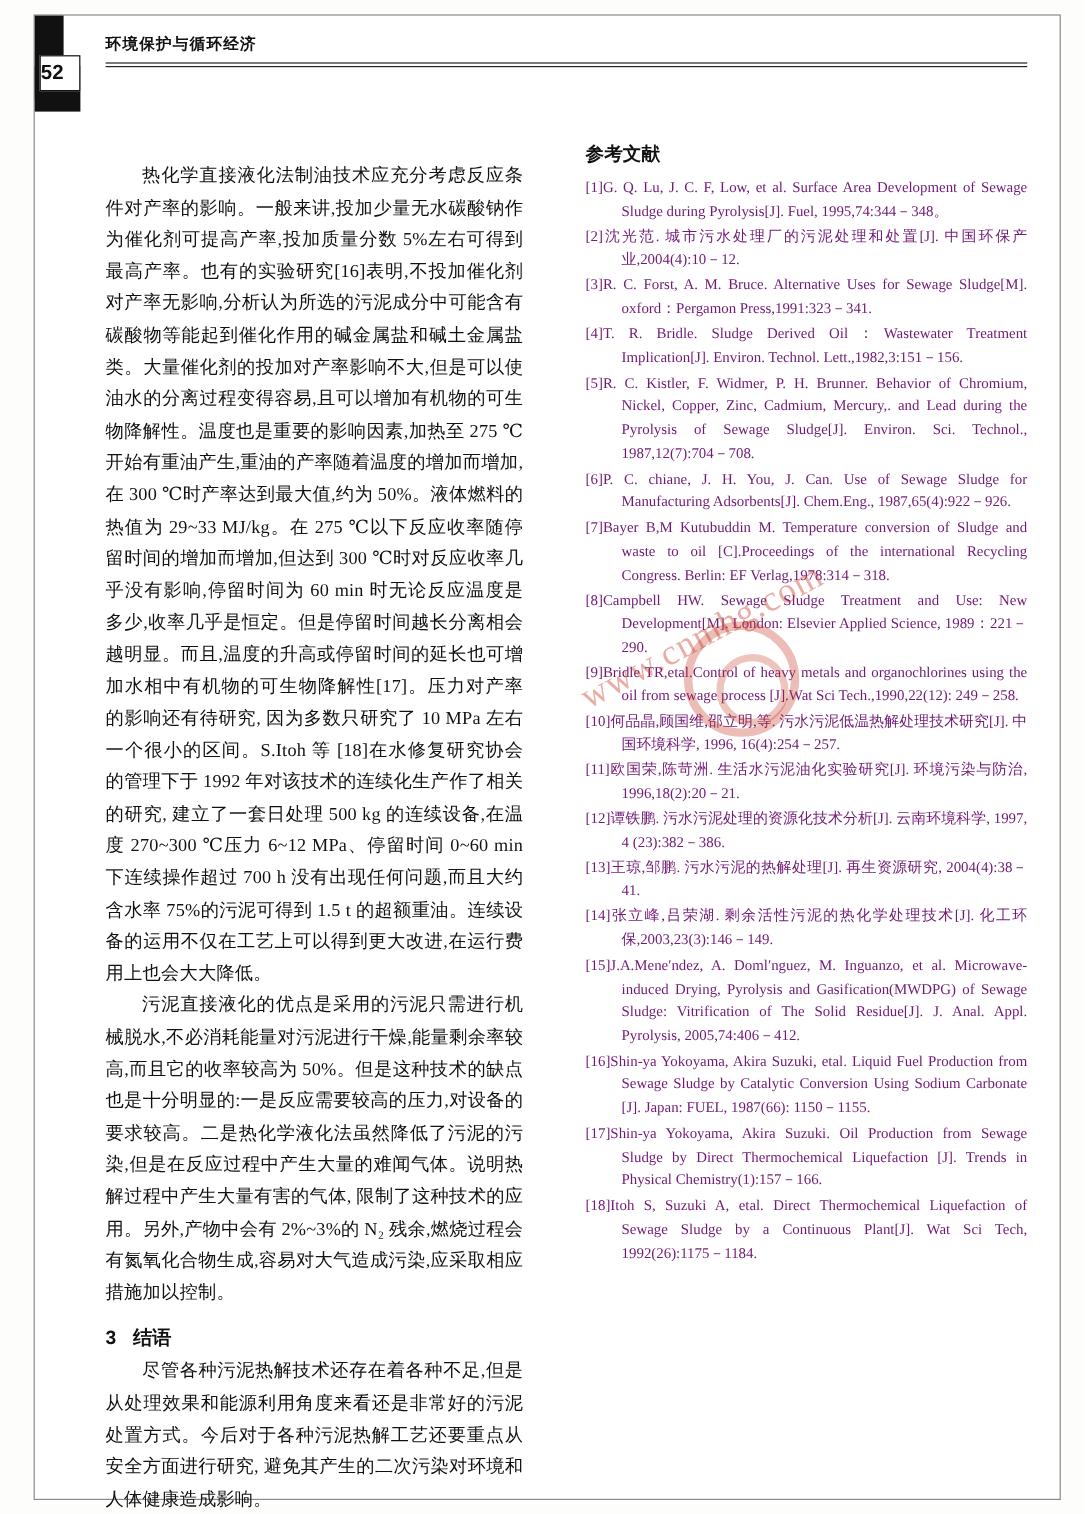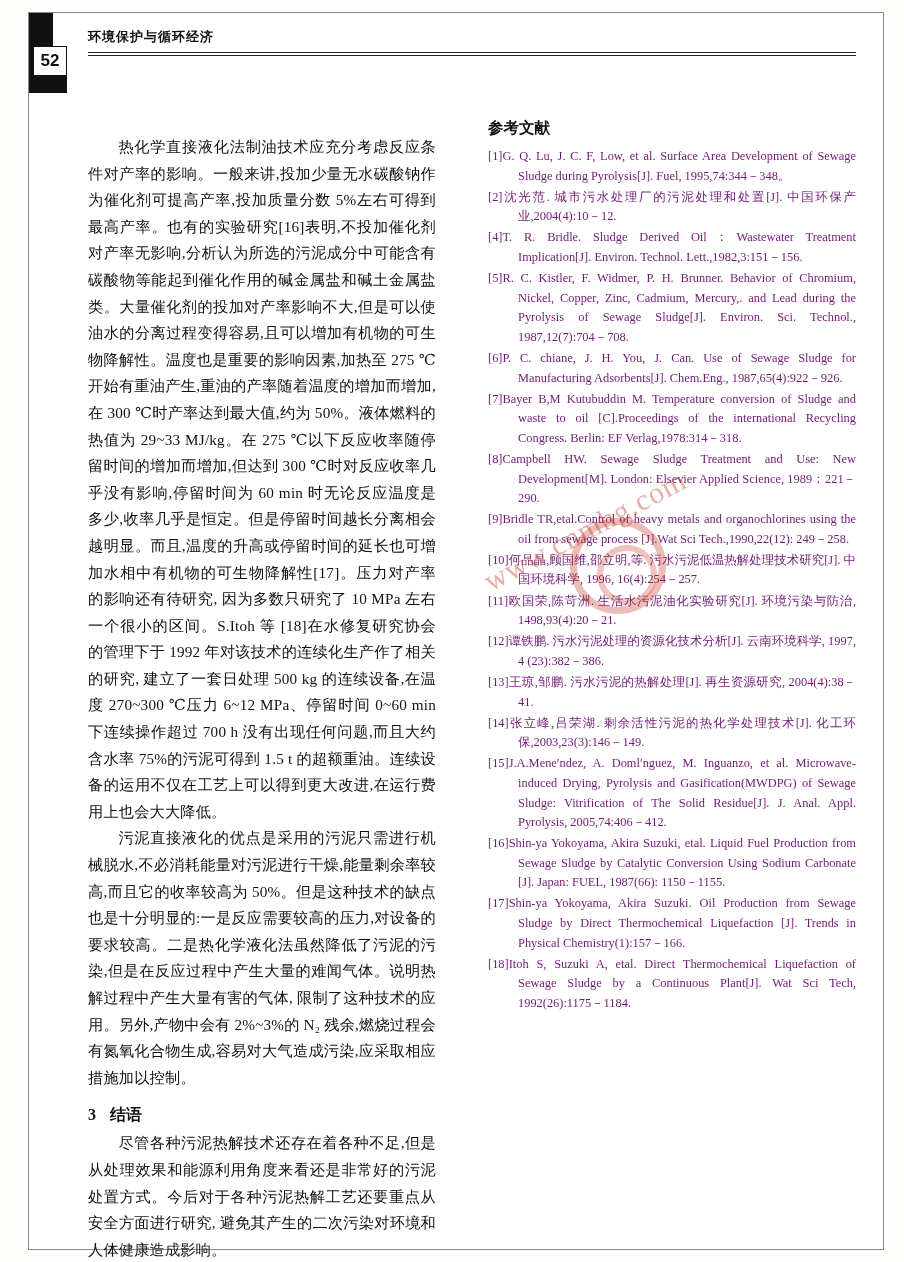--- a/index.html
+++ b/index.html
@@ -46,21 +46,21 @@
     position: absolute;
     left: 33px; top: 46px;
     width: 34px; height: 30px;
     background: #ffffff;
     border: 1px solid #111;
     color: #111;
     font-family: "Liberation Sans", sans-serif;
     font-weight: bold;
     font-size: 17px;
     line-height: 28px;
-    text-align: center;
+    text-align: left;
     z-index: 4;
   }
 
   
   .header {
     position: absolute;
     left: 88px; top: 28px;
     width: 768px;
   }
   .header-title {
@@ -106,21 +106,21 @@
     text-align: justify;
     text-indent: 2em;
     margin: 0 0 0 0;
     font-family: "Liberation Serif", "DejaVu Serif", serif;
     letter-spacing: 0.2px;
   }
 
   .section-head {
     margin-top: 14px;
     margin-bottom: 4px;
-    font-family: Liberation Serif, serif;
+    font-family: Liberation Sans, sans-serif;
     font-weight: bold;
     font-size: 16px;
     color: #111;
   }
   .section-head .num { margin-right: 14px; }
 
   .ref-head {
     font-family: Liberation Serif, serif;
     font-weight: bold;
     font-size: 15.5px;
@@ -199,28 +199,29 @@
         <span class="num">3</span><span>结语</span>
       </div>
       <p class="body-p">尽管各种污泥热解技术还存在着各种不足,但是从处理效果和能源利用角度来看还是非常好的污泥处置方式。今后对于各种污泥热解工艺还要重点从安全方面进行研究, 避免其产生的二次污染对环境和人体健康造成影响。</p>
     </div>
 
     <div class="col-right">
       <div class="ref-head">参考文献</div>
       <ul class="ref-list">
         <li class="ref-item">[1]G. Q. Lu, J. C. F, Low, et al. Surface Area Development of Sewage Sludge during Pyrolysis[J]. Fuel, 1995,74:344－348。</li>
         <li class="ref-item">[2]沈光范. 城市污水处理厂的污泥处理和处置[J]. 中国环保产业,2004(4):10－12.</li>
+        <li class="ref-item">[3]R. C. Forst, A. M. Bruce. Alternative Uses for Sewage Sludge[M]. oxford：Pergamon Press,1991:323－341.</li>
         <li class="ref-item">[4]T. R. Bridle. Sludge Derived Oil：Wastewater Treatment Implication[J]. Environ. Technol. Lett.,1982,3:151－156.</li>
         <li class="ref-item">[5]R. C. Kistler, F. Widmer, P. H. Brunner. Behavior of Chromium, Nickel, Copper, Zinc, Cadmium, Mercury,. and Lead during the Pyrolysis of Sewage Sludge[J]. Environ. Sci. Technol., 1987,12(7):704－708.</li>
         <li class="ref-item">[6]P. C. chiane, J. H. You, J. Can. Use of Sewage Sludge for Manufacturing Adsorbents[J]. Chem.Eng., 1987,65(4):922－926.</li>
         <li class="ref-item">[7]Bayer B,M Kutubuddin M. Temperature conversion of Sludge and waste to oil [C].Proceedings of the international Recycling Congress. Berlin: EF Verlag,1978:314－318.</li>
         <li class="ref-item">[8]Campbell HW. Sewage Sludge Treatment and Use: New Development[M]. London: Elsevier Applied Science, 1989：221－290.</li>
         <li class="ref-item">[9]Bridle TR,etal.Control of heavy metals and organochlorines using the oil from sewage process [J].Wat Sci Tech.,1990,22(12): 249－258.</li>
         <li class="ref-item">[10]何品晶,顾国维,邵立明,等. 污水污泥低温热解处理技术研究[J]. 中国环境科学, 1996, 16(4):254－257.</li>
-        <li class="ref-item">[11]欧国荣,陈苛洲. 生活水污泥油化实验研究[J]. 环境污染与防治, 1498,93(4):20－21.</li>
+        <li class="ref-item">[11]欧国荣,陈苛洲. 生活水污泥油化实验研究[J]. 环境污染与防治, 1996,18(2):20－21.</li>
         <li class="ref-item">[12]谭铁鹏. 污水污泥处理的资源化技术分析[J]. 云南环境科学, 1997, 4 (23):382－386.</li>
         <li class="ref-item">[13]王琼,邹鹏. 污水污泥的热解处理[J]. 再生资源研究, 2004(4):38－41.</li>
         <li class="ref-item">[14]张立峰,吕荣湖. 剩余活性污泥的热化学处理技术[J]. 化工环保,2003,23(3):146－149.</li>
         <li class="ref-item">[15]J.A.Mene′ndez, A. Doml′nguez, M. Inguanzo, et al. Microwave-induced Drying, Pyrolysis and Gasification(MWDPG) of Sewage Sludge: Vitrification of The Solid Residue[J]. J. Anal. Appl. Pyrolysis, 2005,74:406－412.</li>
         <li class="ref-item">[16]Shin-ya Yokoyama, Akira Suzuki, etal. Liquid Fuel Production from Sewage Sludge by Catalytic Conversion Using Sodium Carbonate [J]. Japan: FUEL, 1987(66): 1150－1155.</li>
         <li class="ref-item">[17]Shin-ya Yokoyama, Akira Suzuki. Oil Production from Sewage Sludge by Direct Thermochemical Liquefaction [J]. Trends in Physical Chemistry(1):157－166.</li>
         <li class="ref-item">[18]Itoh S, Suzuki A, etal. Direct Thermochemical Liquefaction of Sewage Sludge by a Continuous Plant[J]. Wat Sci Tech, 1992(26):1175－1184.</li>
       </ul>
     </div>
 

